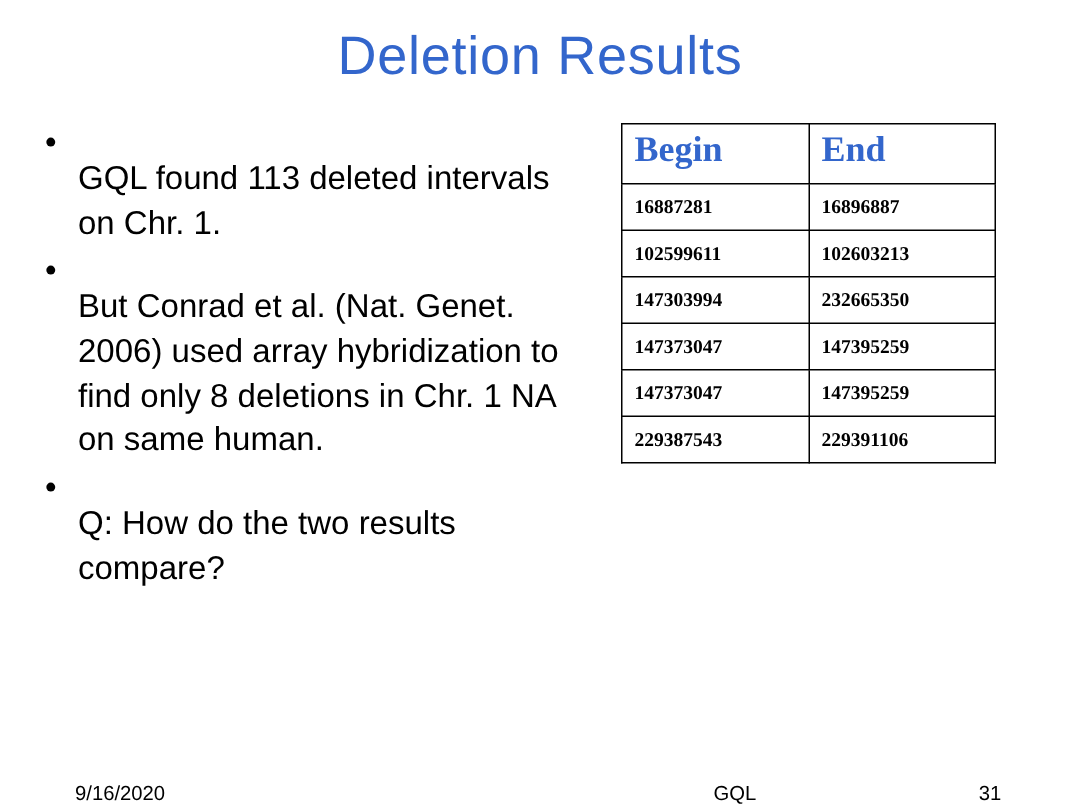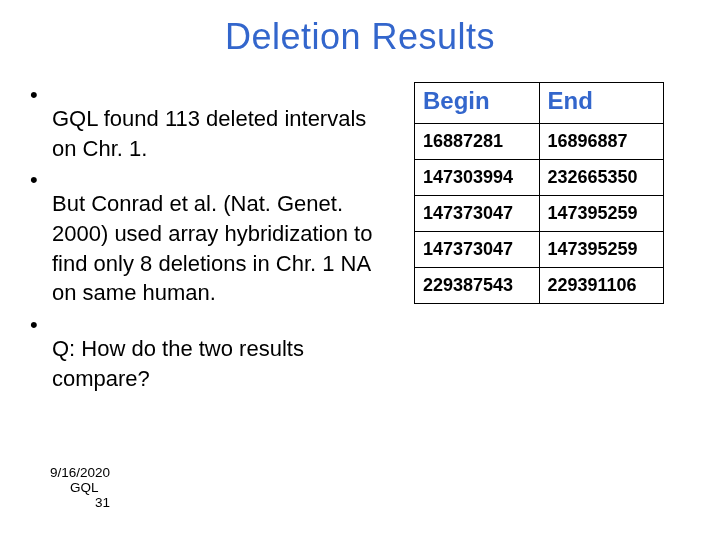--- a/index.html
+++ b/index.html
@@ -8,64 +8,68 @@
   .title { text-align: center; font-size: 36px; color: #3366cc; font-weight: 400; margin-top: 4px; margin-bottom: 22px; letter-spacing: 0.5px; }
   .body { display: flex; }
   .left { width: 360px; padding-right: 12px; }
   .bullets { list-style: none; font-size: 22px; line-height: 1.35; }
   .bullets li { display: flex; margin-bottom: 2px; }
   .bullets li .dot { width: 22px; flex-shrink: 0; }
   .bullets li .txt { flex: 1; margin-top: 24px; }
   .right { flex: 1; padding-left: 24px; padding-top: 2px; }
   .prior { font-size: 16px; font-style: italic; font-weight: 700; margin-bottom: 10px; margin-left: 2px; }
   table { border-collapse: collapse; width: 250px; }
-  th, td { border: 1px solid #000; text-align: left; vertical-align: top; }
+  th, td { border: 1px solid #000; text-align: left; vertical-align: top; font-family: Liberation Serif, serif; }
   th { font-size: 24px; font-weight: 700; color: #3366cc; padding: 4px 8px 8px 8px; }
-  td { font-size: 18px; font-weight: 700; color: #000; padding: 7px 8px 7px 8px; margin-left: 27px; }
-  .footer { position: absolute; bottom: 30px; left: 0; right: 0; display: flex; align-items: baseline; font-size: 13.5px; padding: 0 30px 0 50px; flex-direction: column; }
+  td { font-size: 13px; font-weight: 700; color: #000; padding: 7px 8px 7px 8px; margin-left: 27px; }
+  .footer { position: absolute; bottom: 4px; left: 0; right: 0; display: flex; align-items: baseline; font-size: 13.5px; padding: 0 30px 0 50px; }
   .footer .date { width: 280px; }
   .footer .mid { flex: 1; text-align: center; padding-left: 20px; }
-  .footer .num { width: 60px; text-align: right; }
+  .footer .num { width: 60px; text-align: center; }
 </style>
 </head>
 <body>
 
 <div class="slide">
   <h1 class="title">Deletion Results</h1>
 
   <div class="body">
     <div class="left">
       <ul class="bullets">
         <li>
           <span class="dot">•</span>
           <span class="txt">GQL found 113 deleted intervals  on Chr. 1.</span>
         </li>
         <li>
           <span class="dot">•</span>
-          <span class="txt">But Conrad et al. (Nat. Genet. 2000) used array hybridization to find only 8 deletions in Chr. 1 NA on same human.</span>
+          <span class="txt">But Conrad et al. (Nat. Genet. 2006) used array hybridization to find only 8 deletions in Chr. 1 NA on same human.</span>
         </li>
         <li>
           <span class="dot">•</span>
           <span class="txt">Q: How do the two results compare?</span>
         </li>
       </ul>
     </div>
 
     <div class="right">
       <table>
         <thead>
           <tr>
             <th>Begin</th>
             <th>End</th>
           </tr>
         </thead>
         <tbody>
           <tr>
               <td>16887281</td>
               <td>16896887</td>
+            </tr>
+          <tr>
+              <td>102599611</td>
+              <td>102603213</td>
             </tr>
           <tr>
               <td>147303994</td>
               <td>232665350</td>
             </tr>
           <tr>
               <td>147373047</td>
               <td>147395259</td>
             </tr>
           <tr>

